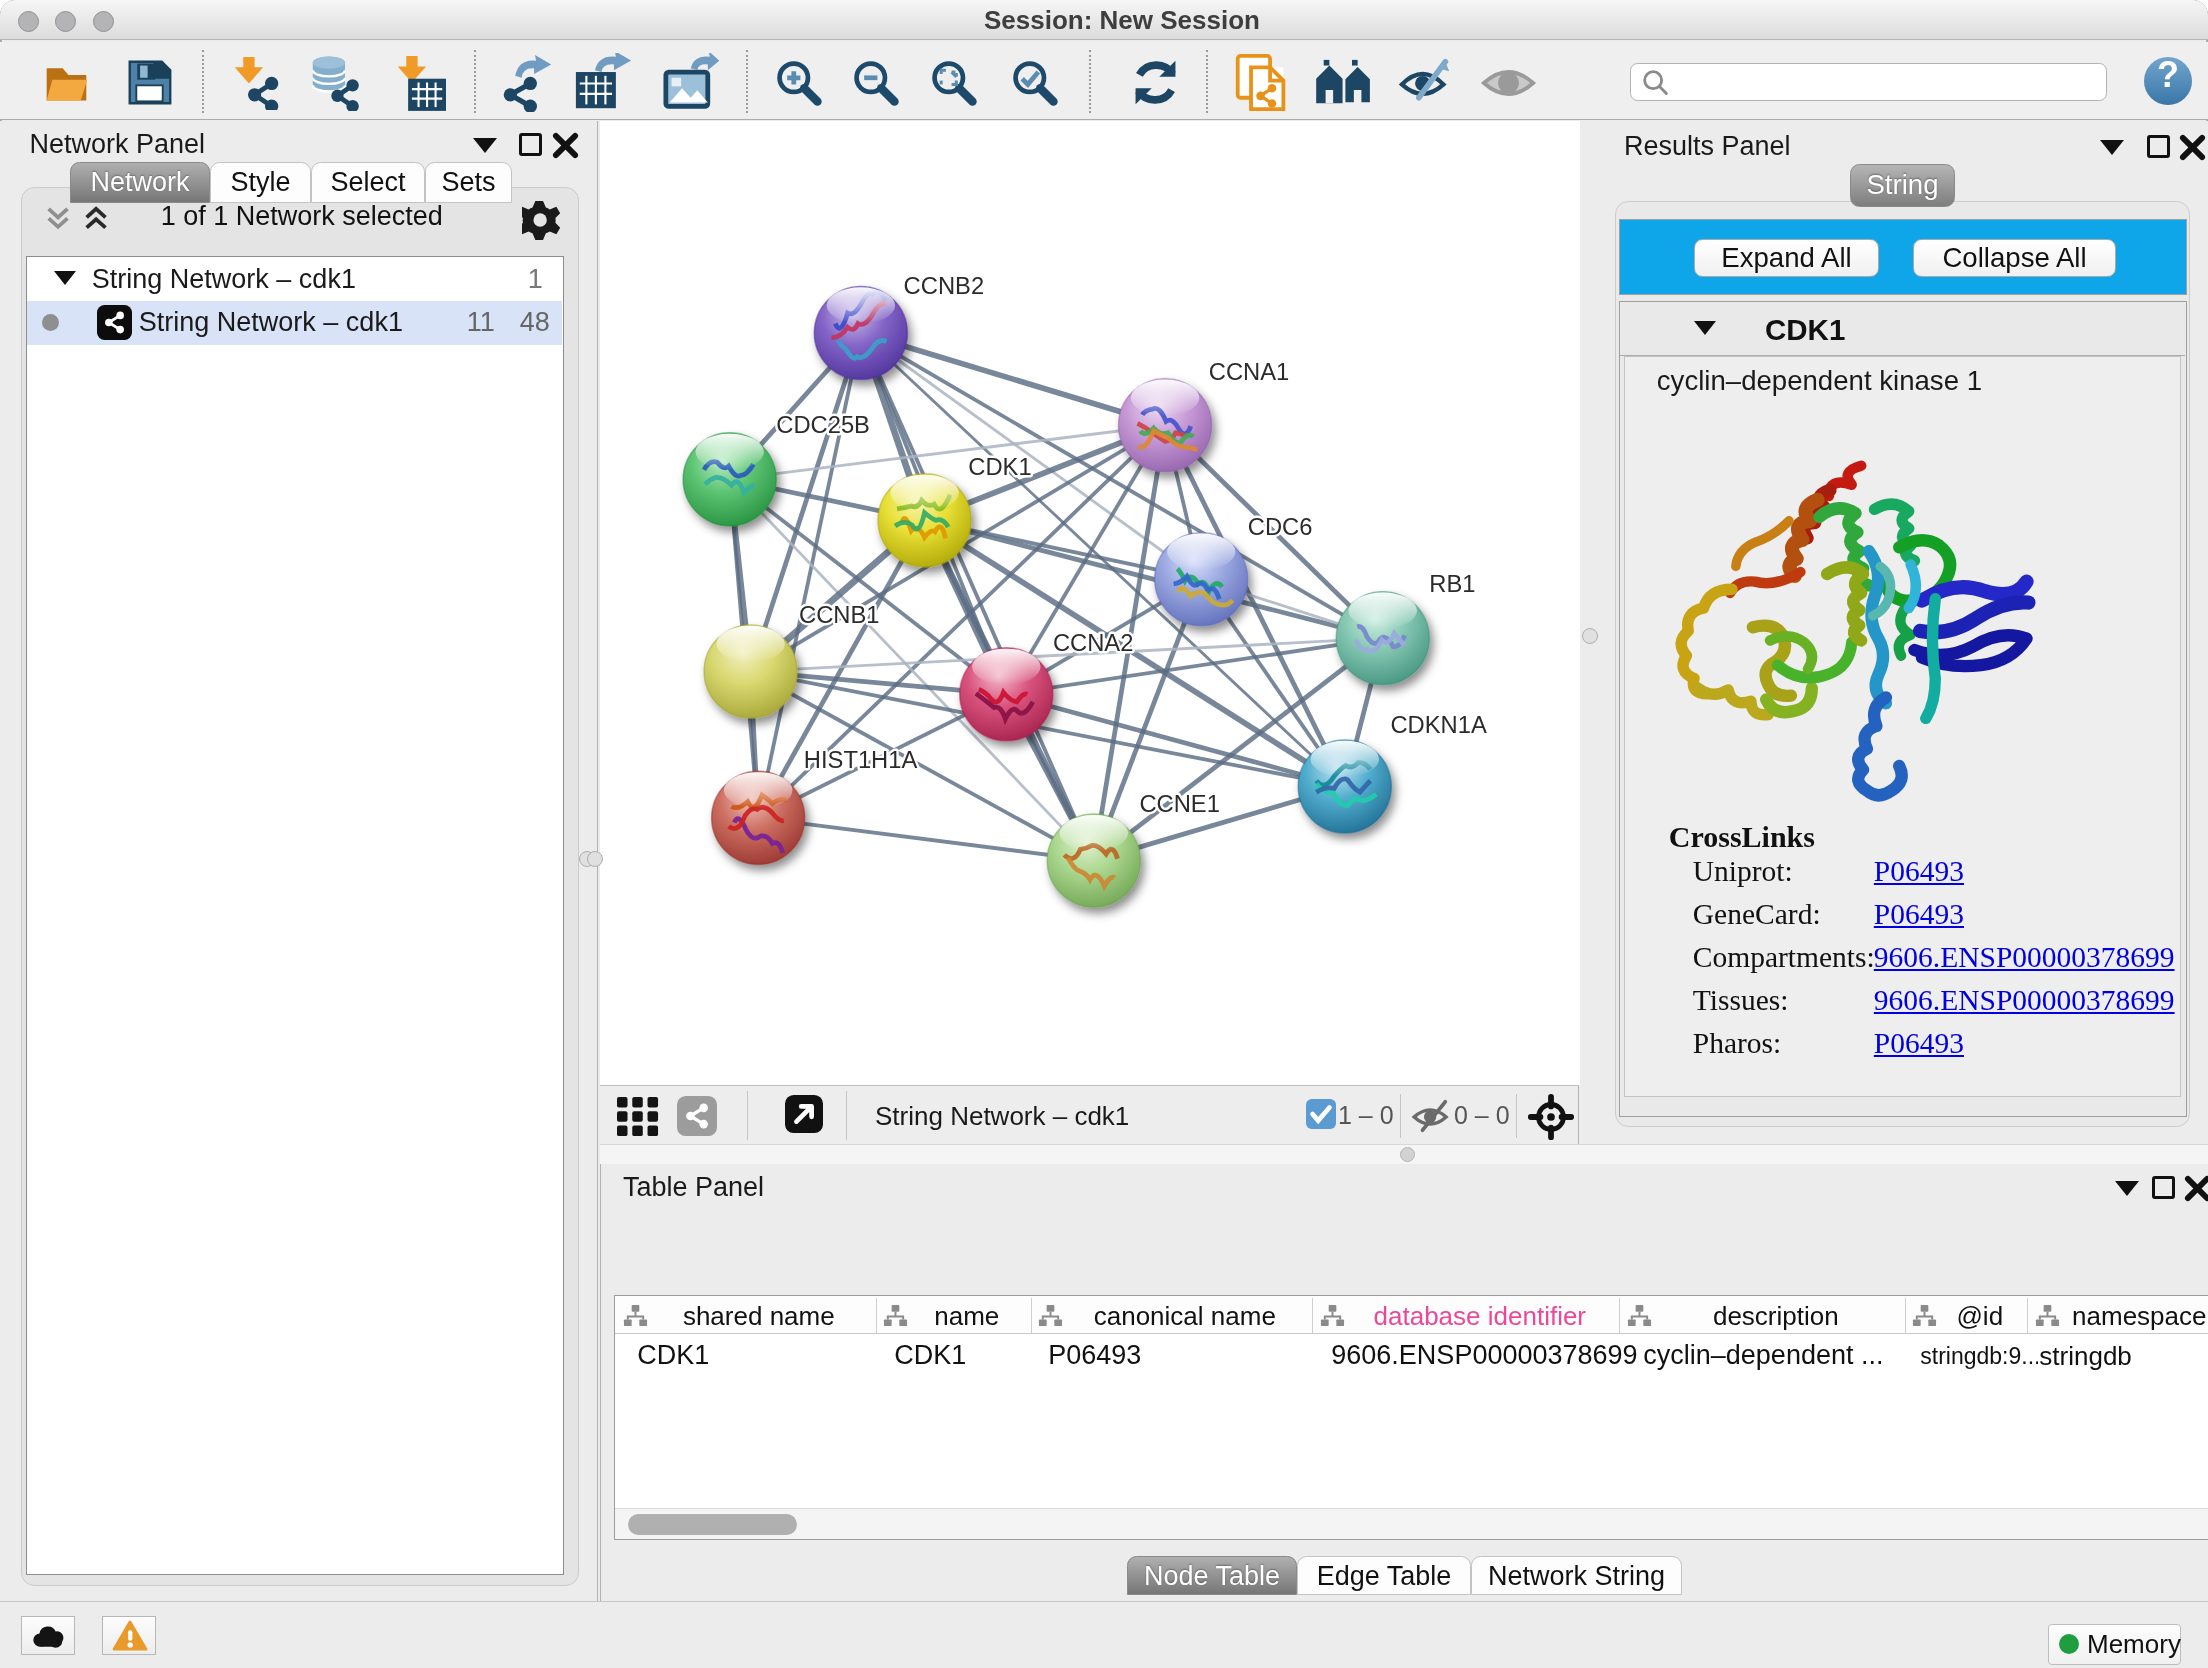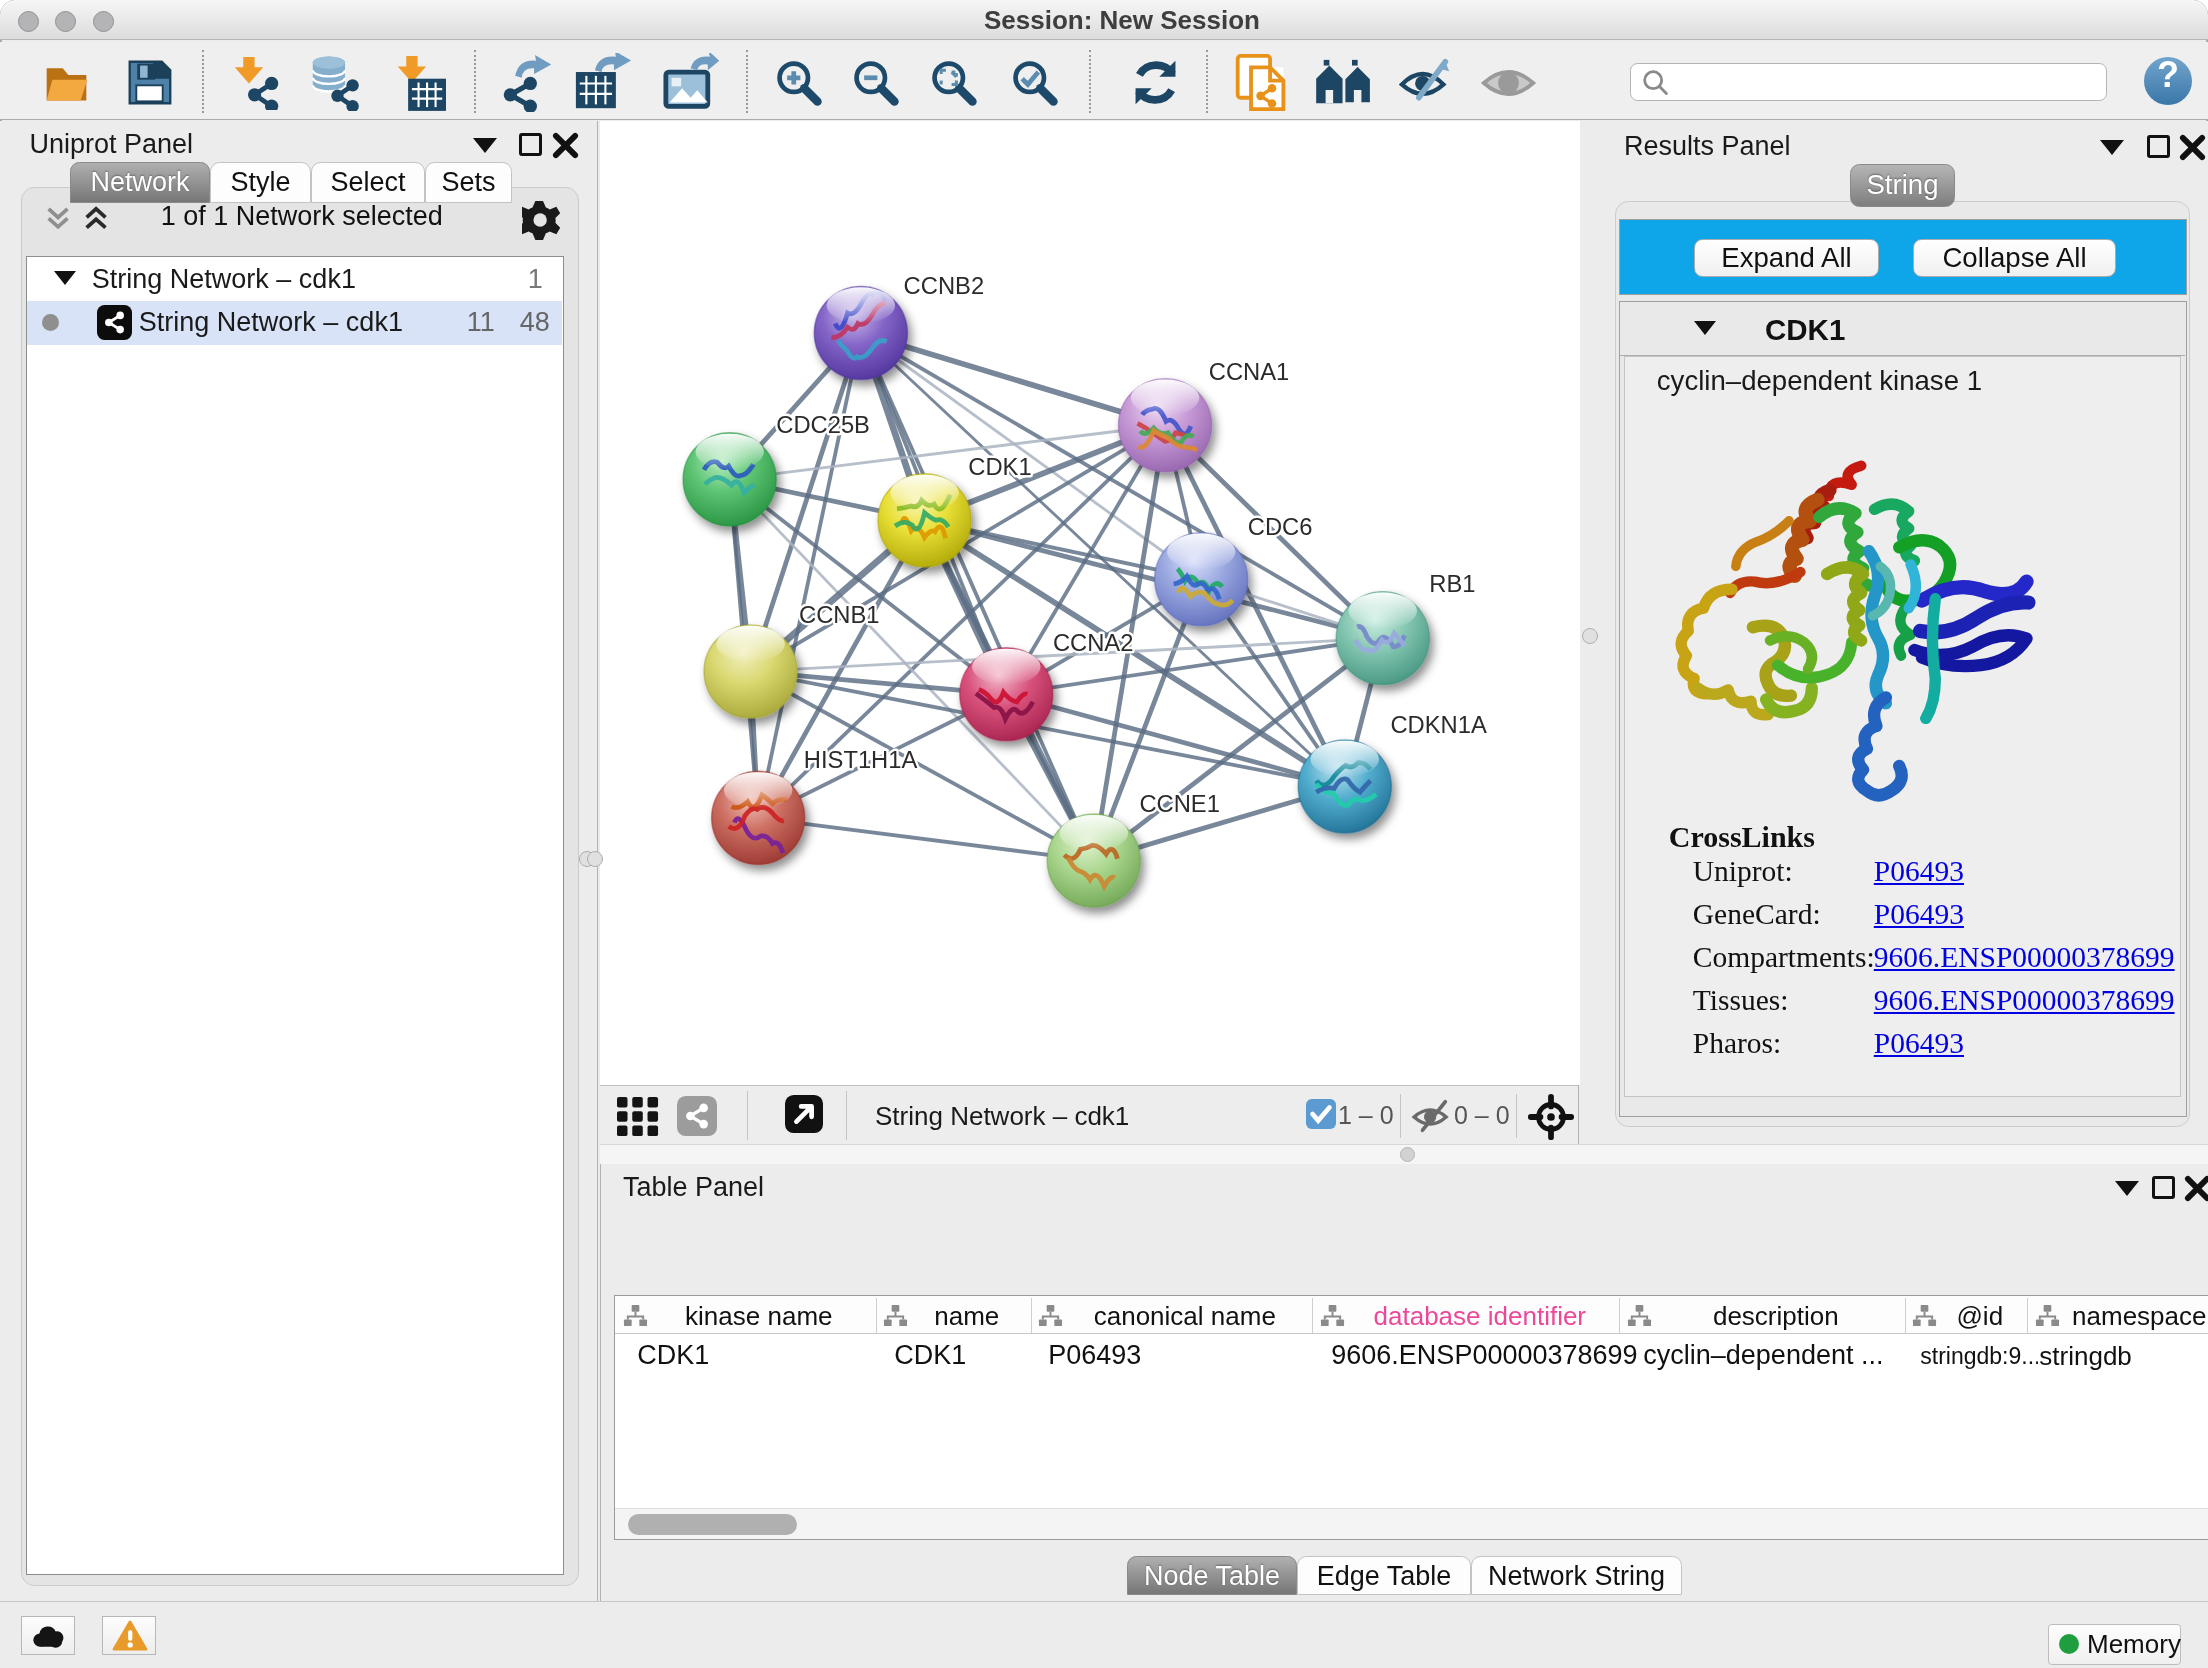--- a/index.html
+++ b/index.html
@@ -179,21 +179,21 @@
 <div class="tsep" style="left:1089px;"></div>
 <div class="tsep" style="left:1206px;"></div>
 <div id="searchbox">
         <svg width="34" height="34" style="position:absolute;left:7.6px;top:1.9px" viewBox="0 0 36 36">
           <circle cx="15" cy="15" r="9" fill="none" stroke="#8a8a8a" stroke-width="3"></circle>
           <line x1="22" y1="22" x2="29" y2="29" stroke="#8a8a8a" stroke-width="3" stroke-linecap="round"></line>
         </svg>
       </div>
 </div>
 <div id="cpanel">
-  <div class="paneltitle abs" style="left:29.5px;top:7.6px;">Uniprot Panel</div>
+  <div class="paneltitle abs" style="left:29.5px;top:7.6px;">Network Panel</div>
   <div class="ptri abs" style="left:473px;top:17px;"></div>
   <div class="psq abs" style="left:519px;top:12.4px;"></div>
   <svg class="abs" style="left:552px;top:11.4px" width="27" height="27" viewBox="0 0 28 28">
         <path d="M4 4 L24 24 M24 4 L4 24" stroke="#111" stroke-width="6" stroke-linecap="round"></path>
       </svg>
   <div id="cp-inner">
     <div class="abs" style="left:13.3px;top:11.4px;width:531px;height:42px;">
       <svg class="abs" style="left:7.6px;top:5.7px" width="32" height="28.5" viewBox="0 0 34 30">
             <path d="M6 4 l10 9 10-9 M6 14 l10 9 10-9" fill="none" stroke="#8f8f8f" stroke-width="4"></path>
           </svg>
@@ -563,21 +563,21 @@
     <div class="abs" style="left:1290px;top:1.9px;height:35px;border-left:1.4px solid #cfcfcf;"></div>
     <div class="abs" style="left:1412px;top:1.9px;height:35px;border-left:1.4px solid #cfcfcf;"></div>
     <svg class="abs" style="left:7.6px;top:7.6px" width="25" height="25" viewBox="0 0 26 26">
           <g fill="#8a8a8a">
             <rect x="9" y="1" width="8" height="7" rx="1"></rect>
             <rect x="1" y="16" width="8" height="7" rx="1"></rect>
             <rect x="17" y="16" width="8" height="7" rx="1"></rect>
             <path d="M13 8 v5 M5 16 v-3 h16 v3" fill="none" stroke="#8a8a8a" stroke-width="2"></path>
           </g>
         </svg>
-<div class="abs" style="left:32px;top:4.8px;width:223px;text-align:center;font-size:26px;color:#111;white-space:nowrap;overflow:hidden;">kinase name</div>
+<div class="abs" style="left:32px;top:4.8px;width:223px;text-align:center;font-size:26px;color:#111;white-space:nowrap;overflow:hidden;">shared name</div>
 <svg class="abs" style="left:268px;top:7.6px" width="25" height="25" viewBox="0 0 26 26">
           <g fill="#8a8a8a">
             <rect x="9" y="1" width="8" height="7" rx="1"></rect>
             <rect x="1" y="16" width="8" height="7" rx="1"></rect>
             <rect x="17" y="16" width="8" height="7" rx="1"></rect>
             <path d="M13 8 v5 M5 16 v-3 h16 v3" fill="none" stroke="#8a8a8a" stroke-width="2"></path>
           </g>
         </svg>
 <div class="abs" style="left:293px;top:4.8px;width:117px;text-align:center;font-size:26px;color:#111;white-space:nowrap;overflow:hidden;">name</div>
 <svg class="abs" style="left:423px;top:7.6px" width="25" height="25" viewBox="0 0 26 26">

